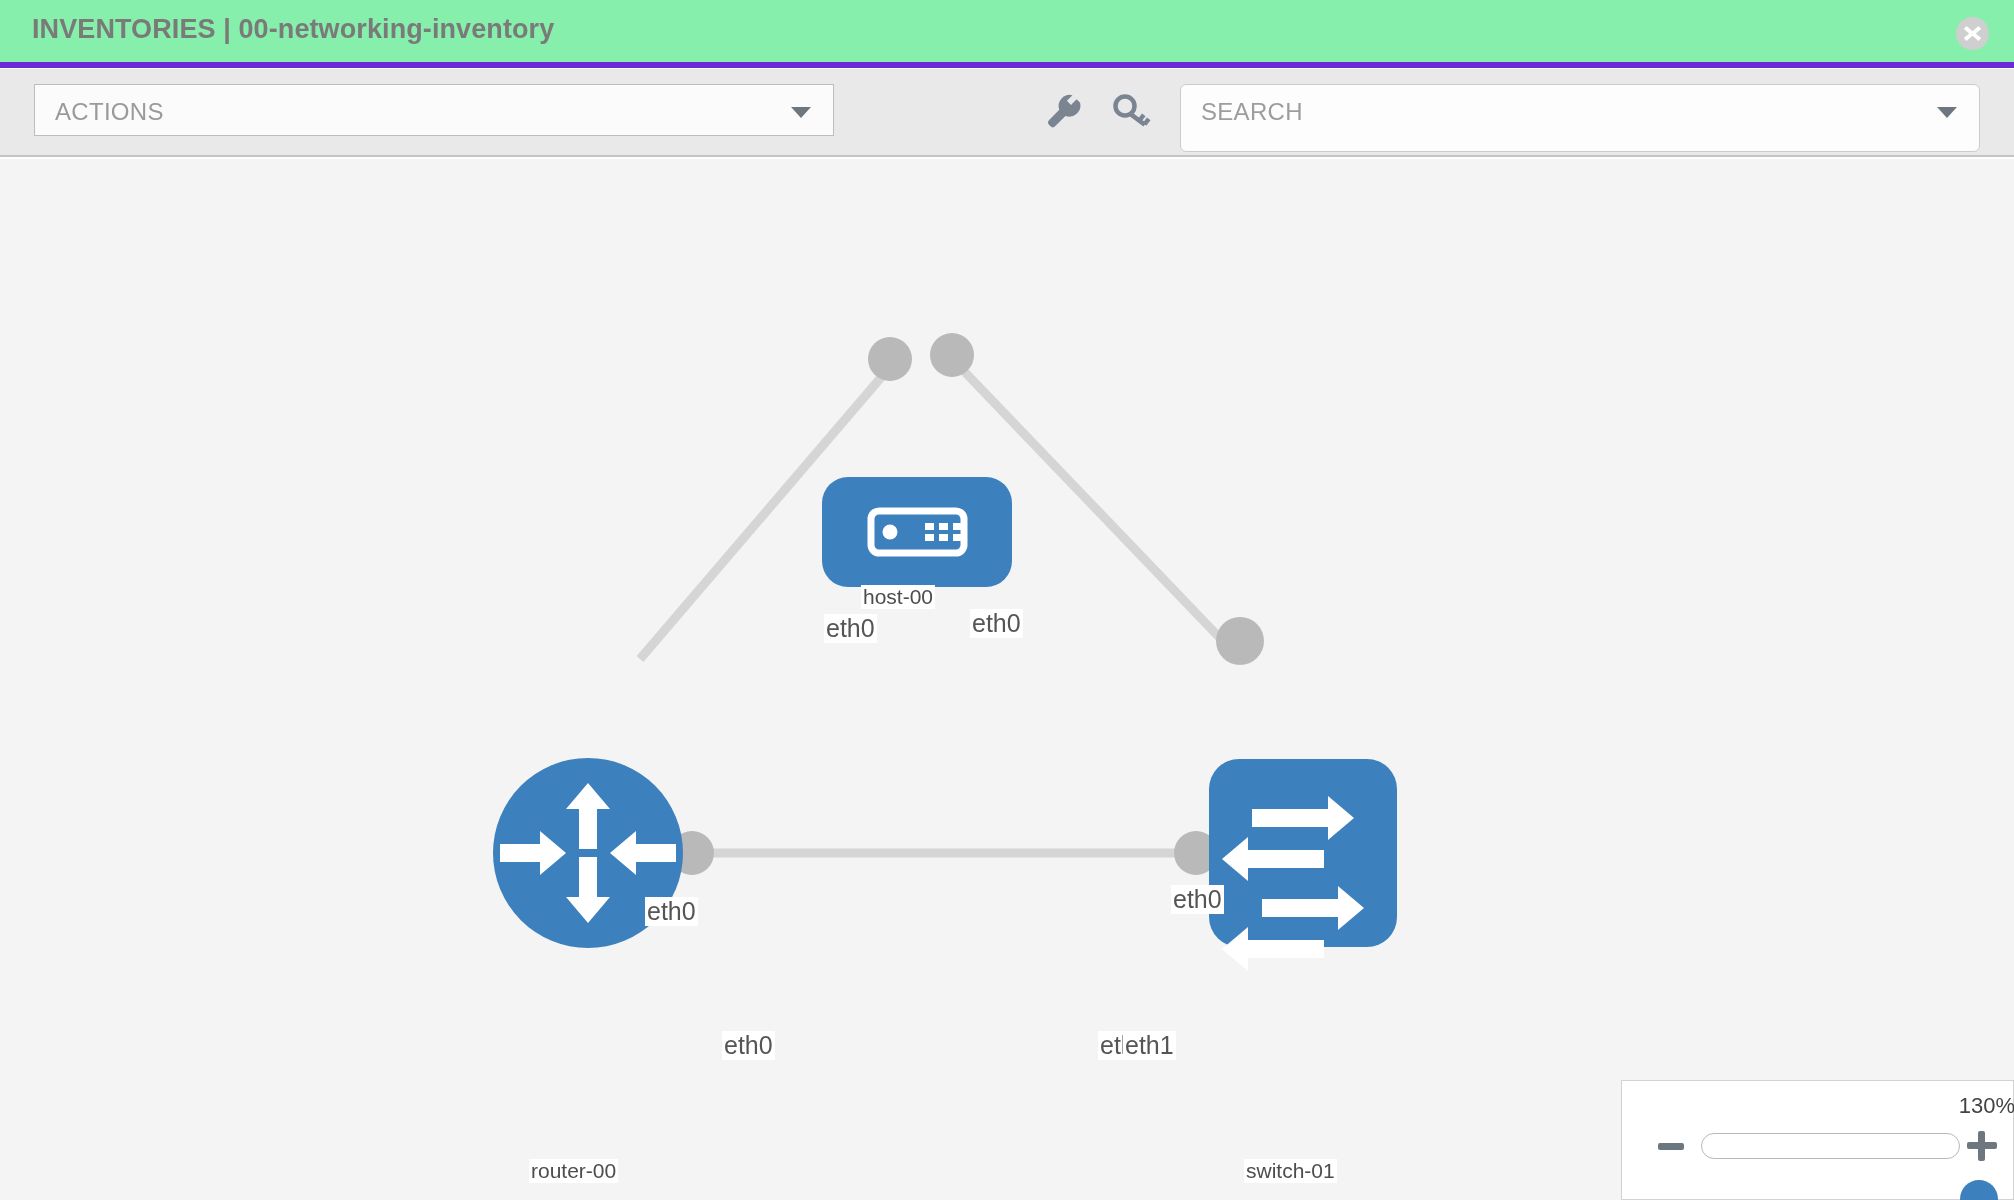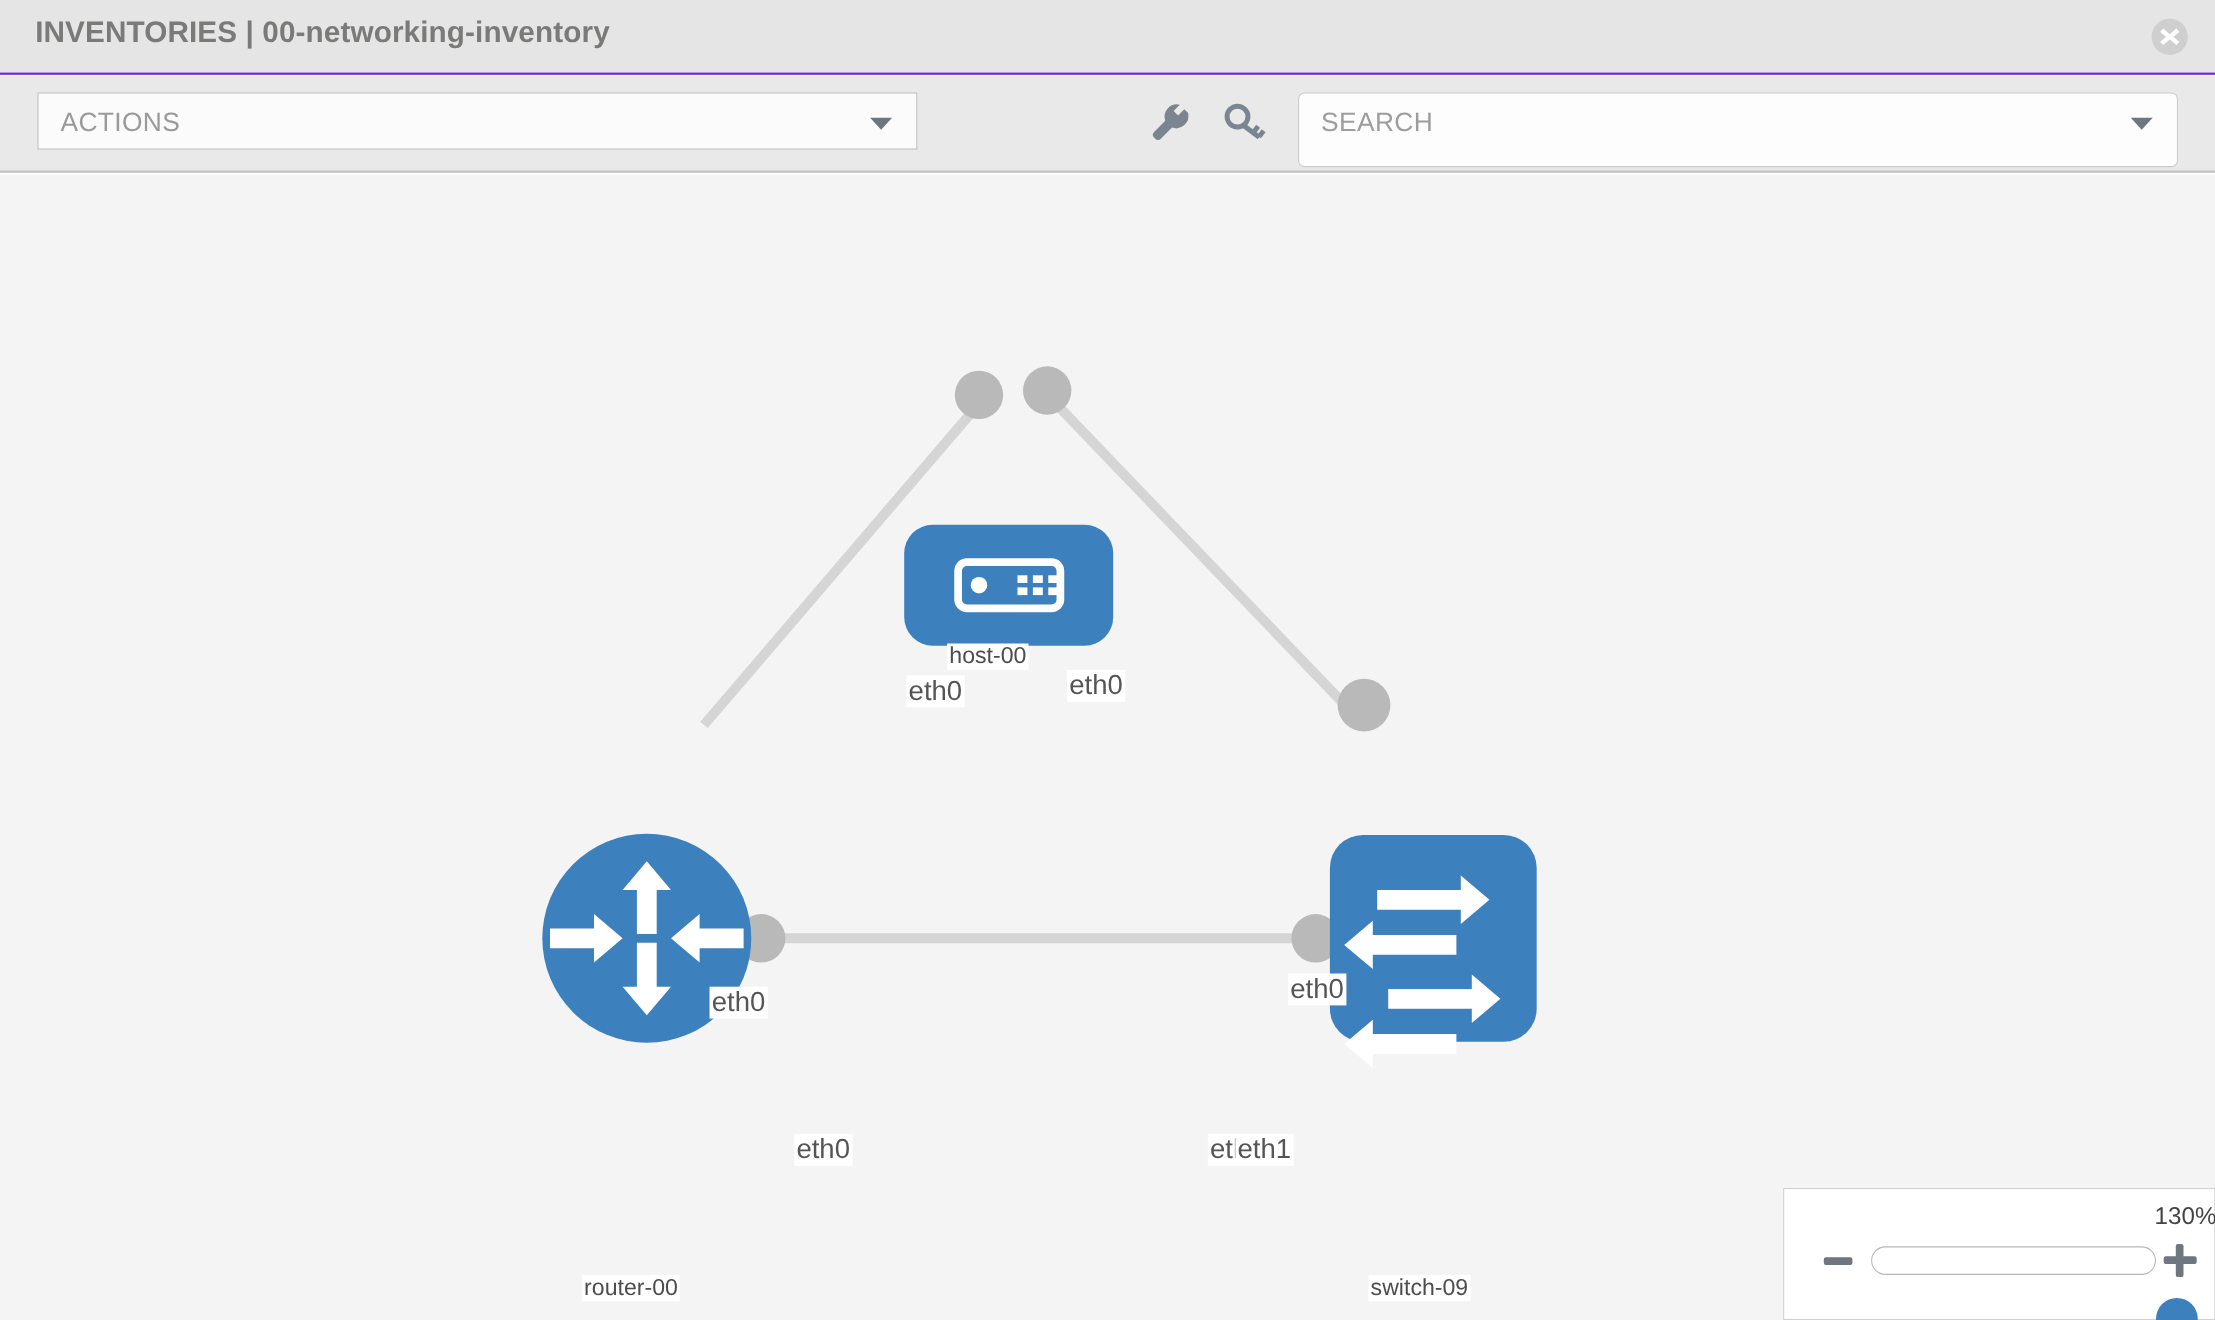--- a/index.html
+++ b/index.html
@@ -8,22 +8,22 @@
     width: 2014px; height: 1200px;
     overflow: hidden;
     background: #ffffff;
     font-family: "Liberation Sans", sans-serif;
   }
 
   
   .header {
     position: absolute; left: 0; top: 0;
     width: 2014px; height: 68px;
-    background: #e5e5e5;
-    border-bottom: 2px solid #6d28d9;
+    background: #86efac;
+    border-bottom: 6px solid #6d28d9;
   }
   .header-title {
     position: absolute; left: 32px; top: 14px;
     font-size: 27px; font-weight: bold;
     color: #7a7a78;
     letter-spacing: 0.1px;
     white-space: nowrap;
   }
   .close-btn {
     position: absolute; right: 25px; top: 17px;
@@ -248,21 +248,21 @@
 
         <path d="M1262 740 h76 v-13 l26 22 l-26 22 v-13 h-76 Z"></path>
 
         <path d="M1352 787 h-76 v-13 l-26 22 l26 22 v-13 h76 Z" transform="translate(-28,-6)"></path>
       </g>
     </g>
   </svg>
 
   <div class="node-label" style="left:861px; top:426px;">host-00</div>
   <div class="node-label" style="left:529px; top:1000px;">router-00</div>
-  <div class="node-label" style="left:1244px; top:1000px;">switch-09</div>
+  <div class="node-label" style="left:1244px; top:1000px;">switch-01</div>
 
   <div class="iface-label" style="left:824px; top:455px;">eth0</div>
   <div class="iface-label" style="left:970px; top:450px;">eth0</div>
   <div class="iface-label" style="left:645px; top:738px;">eth0</div>
   <div class="iface-label" style="left:1171px; top:726px;">eth0</div>
   <div class="iface-label" style="left:722px; top:872px;">eth0</div>
   <div class="iface-label" style="left:1098px; top:872px;">eth0</div>
   <div class="iface-label" style="left:1123px; top:872px;">eth1</div>
 </div>
 

